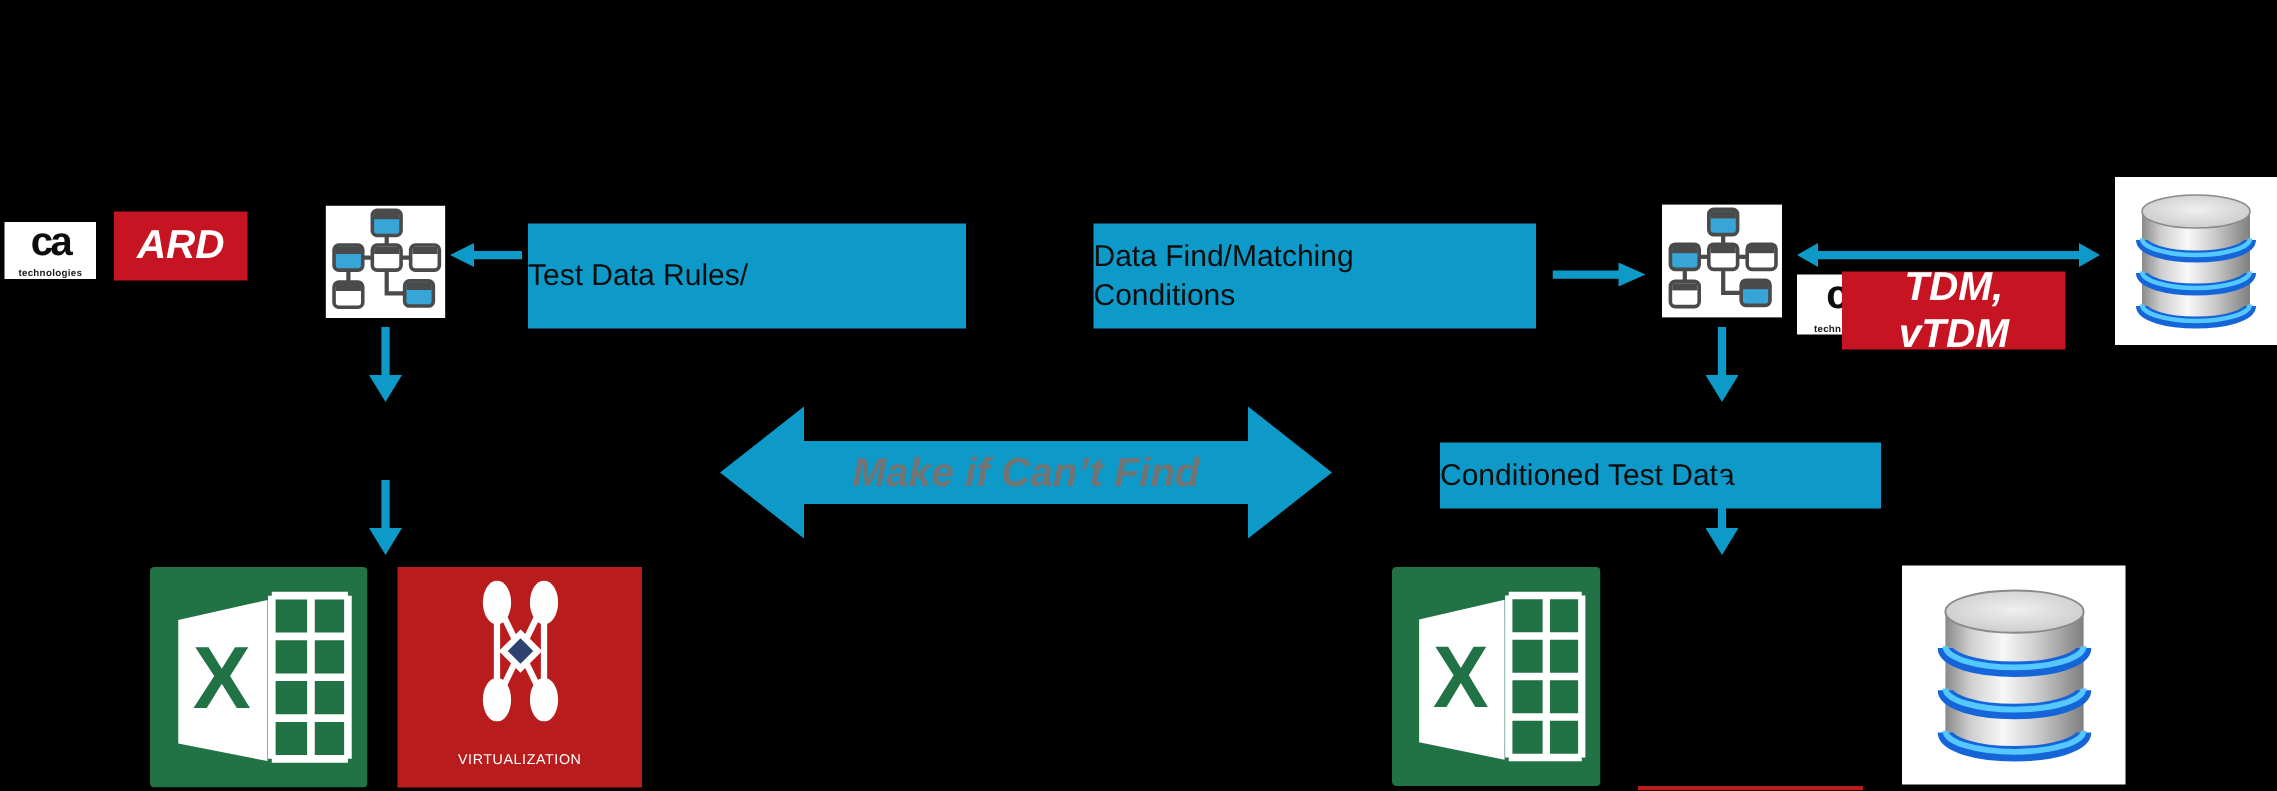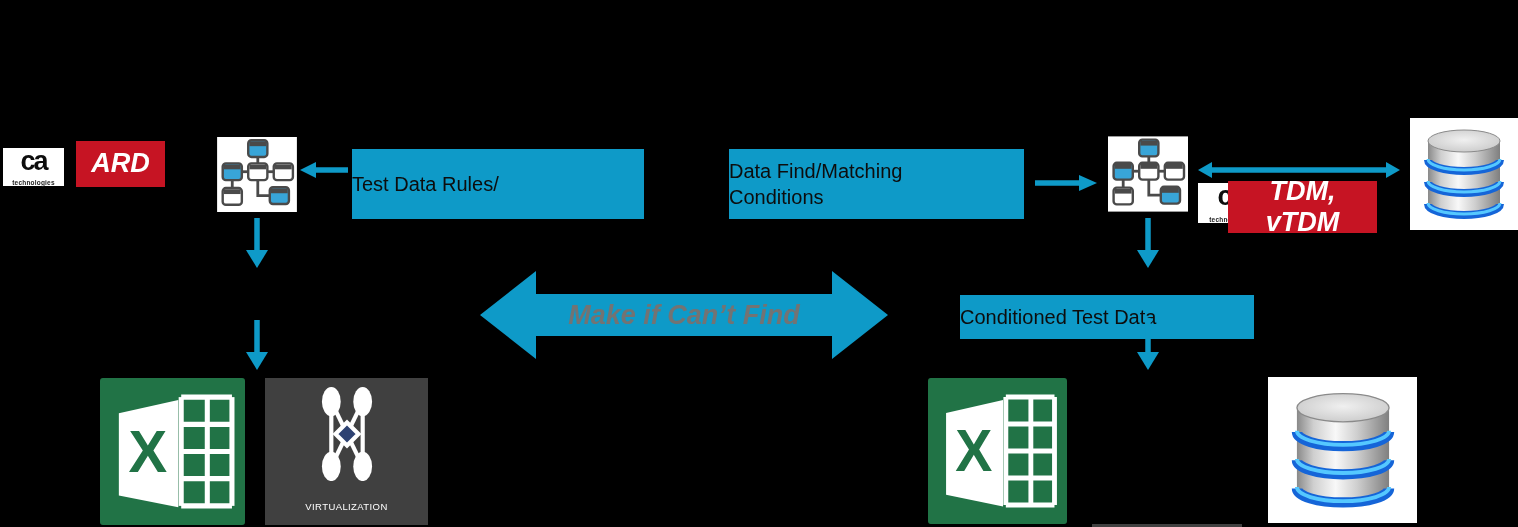--- a/index.html
+++ b/index.html
@@ -23,21 +23,21 @@
   .blue-box{background:#0e9ac8;color:#0d0d0d;display:flex;flex-direction:column;
     align-items:flex-start;justify-content:center;text-align:center;font-size:20px;line-height:1.32;}
 
   
   .big-arrow{display:block;}
   .big-arrow-label{position:absolute;inset:0;display:flex;align-items:center;justify-content:center;
     font-style:italic;font-weight:800;font-size:27px;color:#737373;}
 
   
   .white-tile{background:#fff;display:flex;align-items:center;justify-content:center;}
-  .virt-tile{background:#404040;position:relative;}
+  .virt-tile{background:#b91c1c;position:relative;}
   .virt-glyph{position:absolute;left:50%;top:6%;transform:translateX(-50%);height:64%;}
   .virt-label{position:absolute;left:0;right:0;bottom:9%;text-align:center;color:#fff;
     font-size:9.5px;letter-spacing:.4px;}
   svg{display:block;}
 </style>
 </head>
 <body>
 
 <div class="canvas">
 

